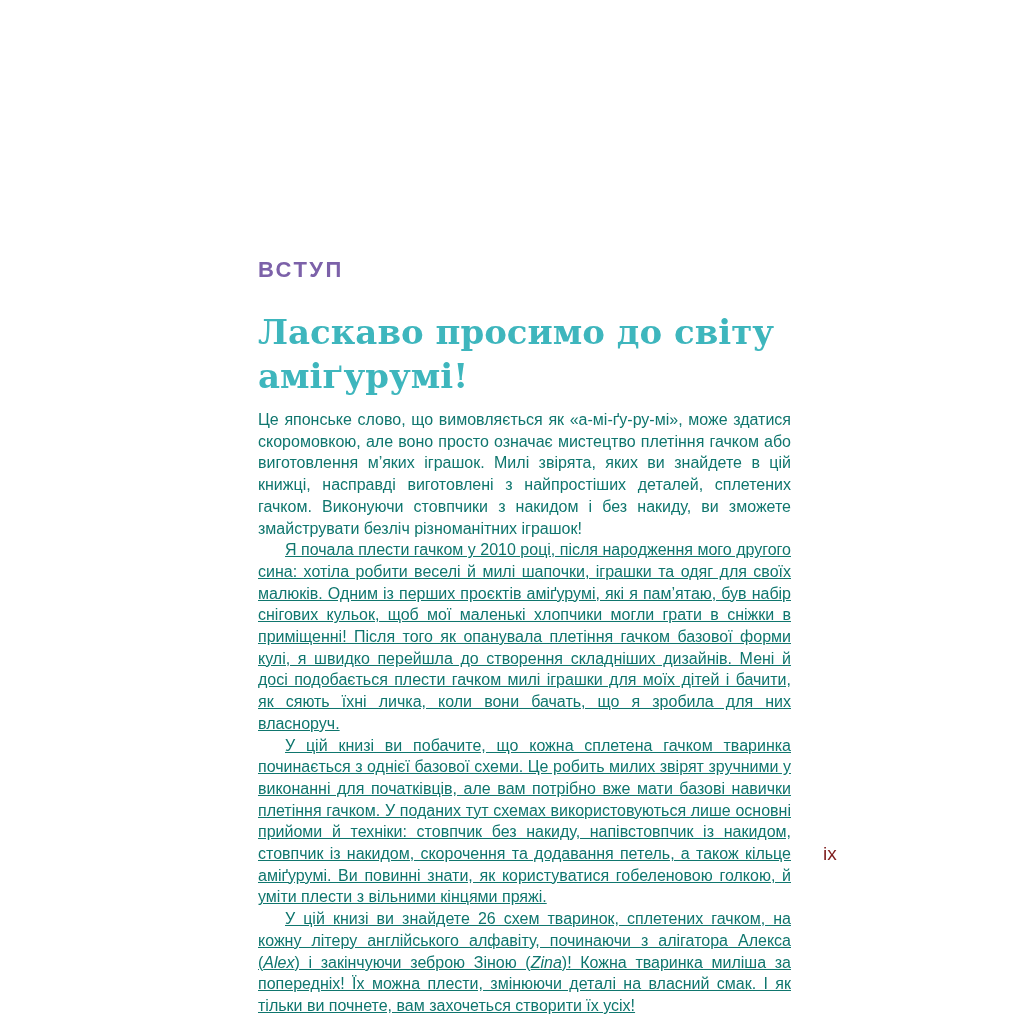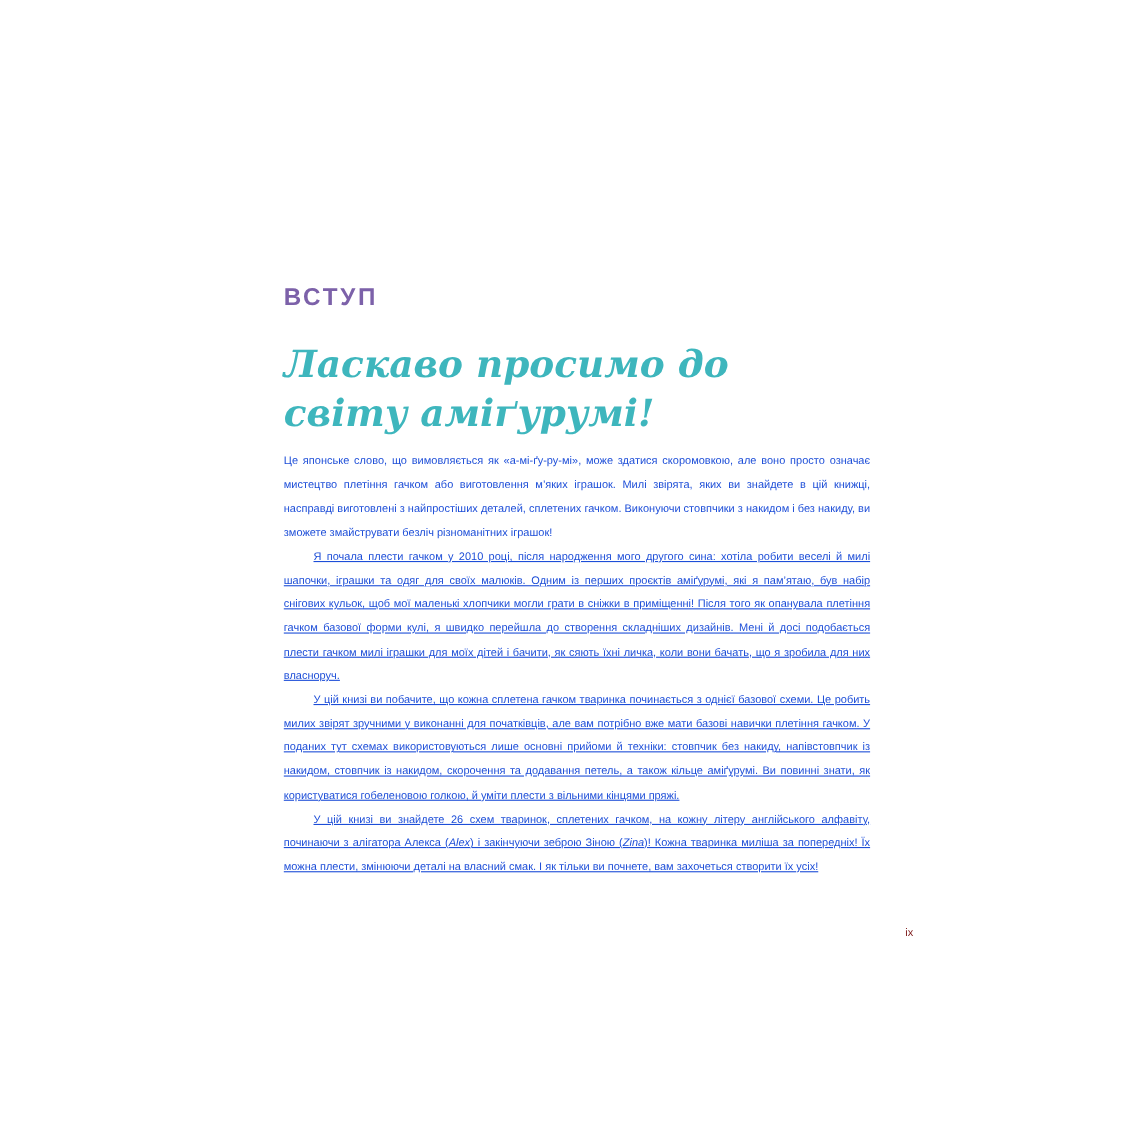--- a/index.html
+++ b/index.html
@@ -27,50 +27,49 @@
     font-weight: 700;
     font-size: 22px;
     line-height: 26px;
     letter-spacing: 2.5px;
     color: #7c61a9;
   }
   .script-title {
     margin: 27px 0 0 0;
     max-width: 520px;
     font-family: "DejaVu Serif", serif;
-    font-style: italic;
     font-weight: 700;
     font-size: 34px;
     line-height: 44px;
     color: #3eb6bd;
   }
   .body-text {
     margin-top: 11px;
   }
   .body-par {
     margin: 0;
     font-family: "Liberation Sans", sans-serif;
-    font-size: 10px;
+    font-size: 16px;
     line-height: 21.7px;
     text-align: justify;
-    color: #1d4ed8;
+    color: #0f766e;
   }
   .body-par.indent {
     text-indent: 27px;
     text-decoration: underline;
   }
   .body-par em {
     font-style: italic;
   }
   .page-number {
     position: absolute;
     left: 823px;
     top: 843px;
     font-family: "Liberation Sans", sans-serif;
-    font-size: 10px;
+    font-size: 19px;
     color: #7f1d1d;
   }
 </style>
 </head>
 <body>
 
 <div class="page">
   <div class="content">
     <h2 class="section-label">ВСТУП</h2>
     <h1 class="script-title">Ласкаво просимо до світу аміґурумі!</h1>

